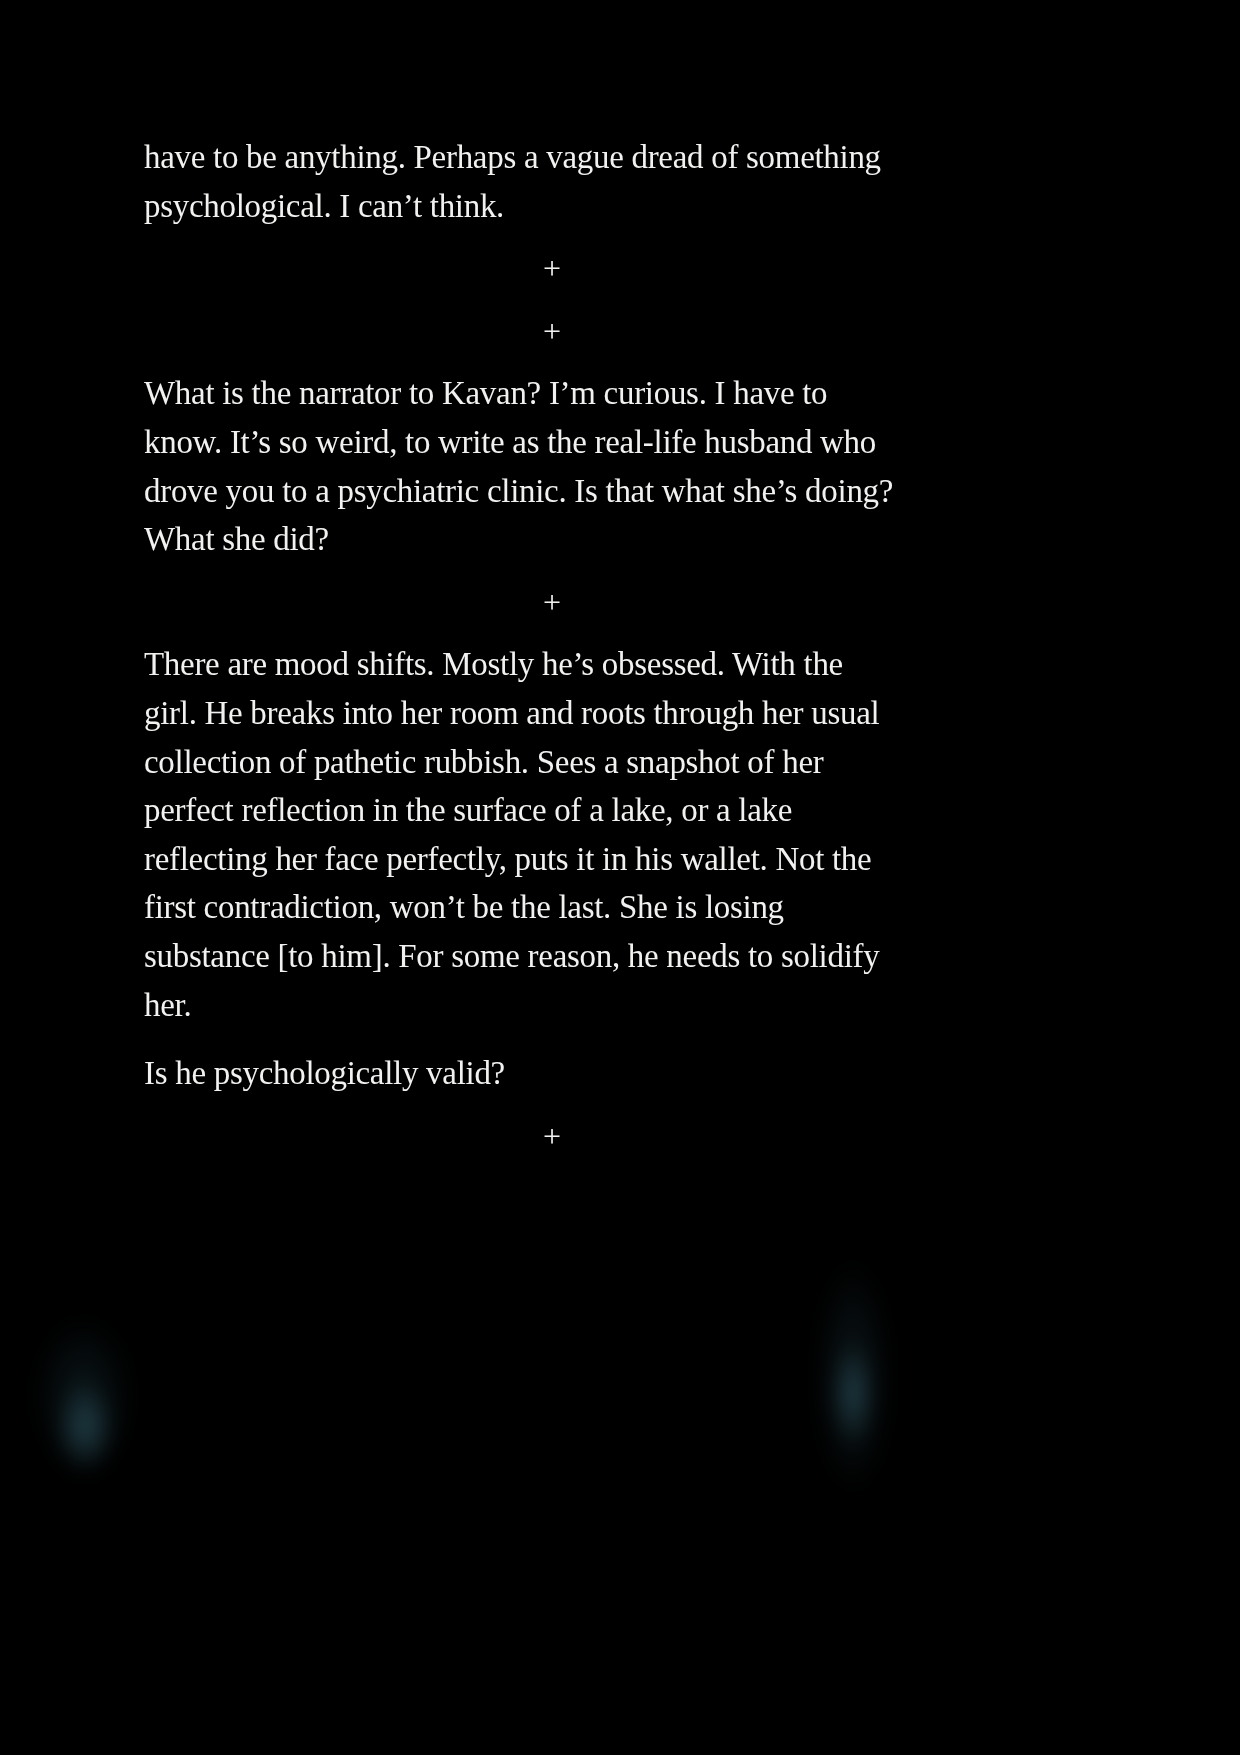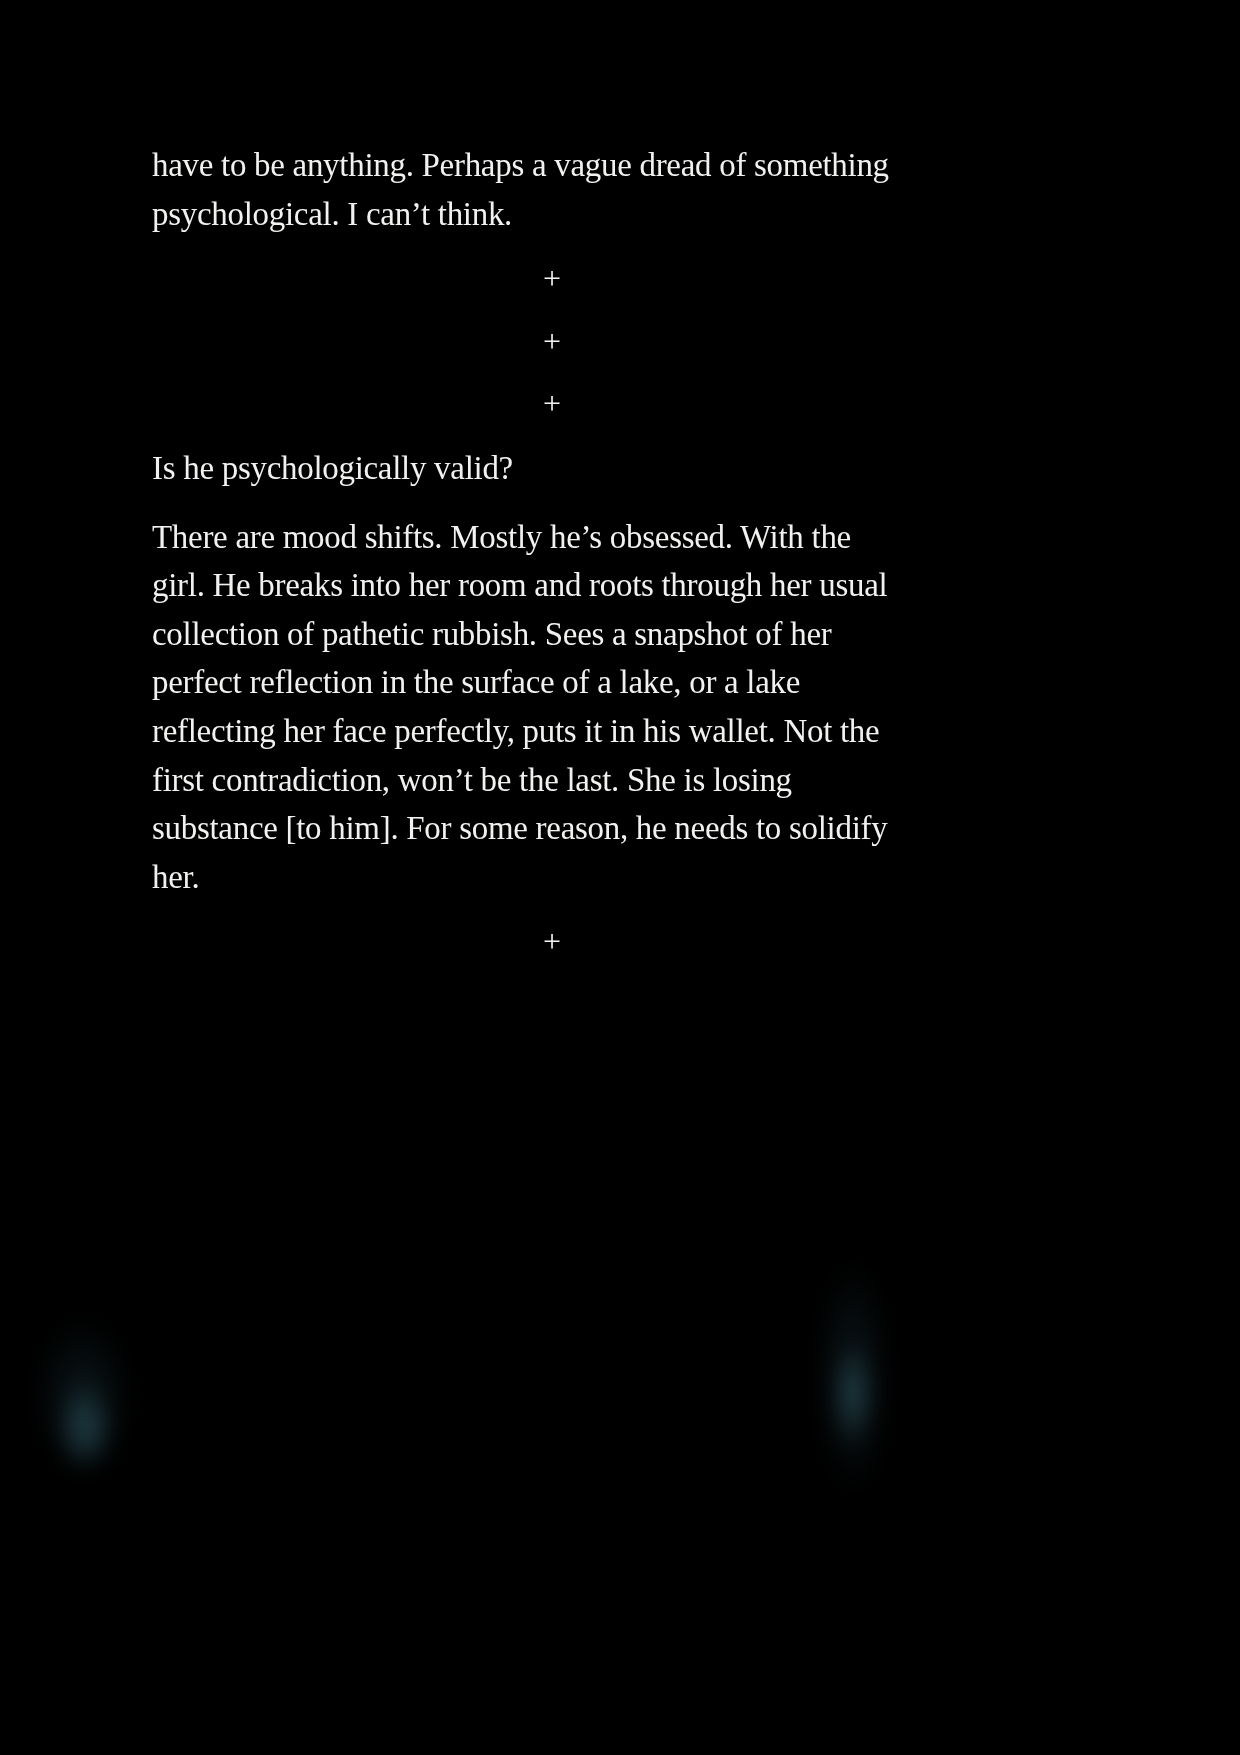--- a/index.html
+++ b/index.html
@@ -24,21 +24,21 @@
     color: var(--text);
   }
   .text-column {
     position: absolute;
     left: 136px;
     top: 0;
     width: 832px;
     padding-top: 125px;
   }
   .para {
-    margin: 16px;
+    margin: 8px;
   }
   .para + .para {
     margin-top: 20px;
   }
   .line {
     font-size: 34px;
     line-height: 48.6px;
     letter-spacing: -0.3px;
     white-space: nowrap;
     transform: scaleX(0.97);
@@ -83,29 +83,35 @@
 <main class="page">
   <div class="smudge smudge-left"></div>
   <div class="smudge smudge-center"></div>
   <div class="text-column" id="text-column">
       <div class="para">
         <div class="line">have to be anything. Perhaps a vague dread of something</div>
         <div class="line">psychological. I can’t think.</div>
       </div>
       <div class="divider">+</div>
       <div class="divider">+</div>
+      <div class="para">
+        <div class="line">What is the narrator to Kavan? I’m curious. I have to</div>
+        <div class="line">know. It’s so weird, to write as the real-life husband who</div>
+        <div class="line">drove you to a psychiatric clinic. Is that what she’s doing?</div>
+        <div class="line">What she did?</div>
+      </div>
       <div class="divider">+</div>
-      <div class="para">
-        <div class="line">Is he psychologically valid?</div>
-      </div>
       <div class="para">
         <div class="line">There are mood shifts. Mostly he’s obsessed. With the</div>
         <div class="line">girl. He breaks into her room and roots through her usual</div>
         <div class="line">collection of pathetic rubbish. Sees a snapshot of her</div>
         <div class="line">perfect reflection in the surface of a lake, or a lake</div>
         <div class="line">reflecting her face perfectly, puts it in his wallet. Not the</div>
         <div class="line">first contradiction, won’t be the last. She is losing</div>
         <div class="line">substance [to him]. For some reason, he needs to solidify</div>
         <div class="line">her.</div>
       </div>
+      <div class="para">
+        <div class="line">Is he psychologically valid?</div>
+      </div>
       <div class="divider">+</div>
     </div>
 </main>
 
 </body></html>

